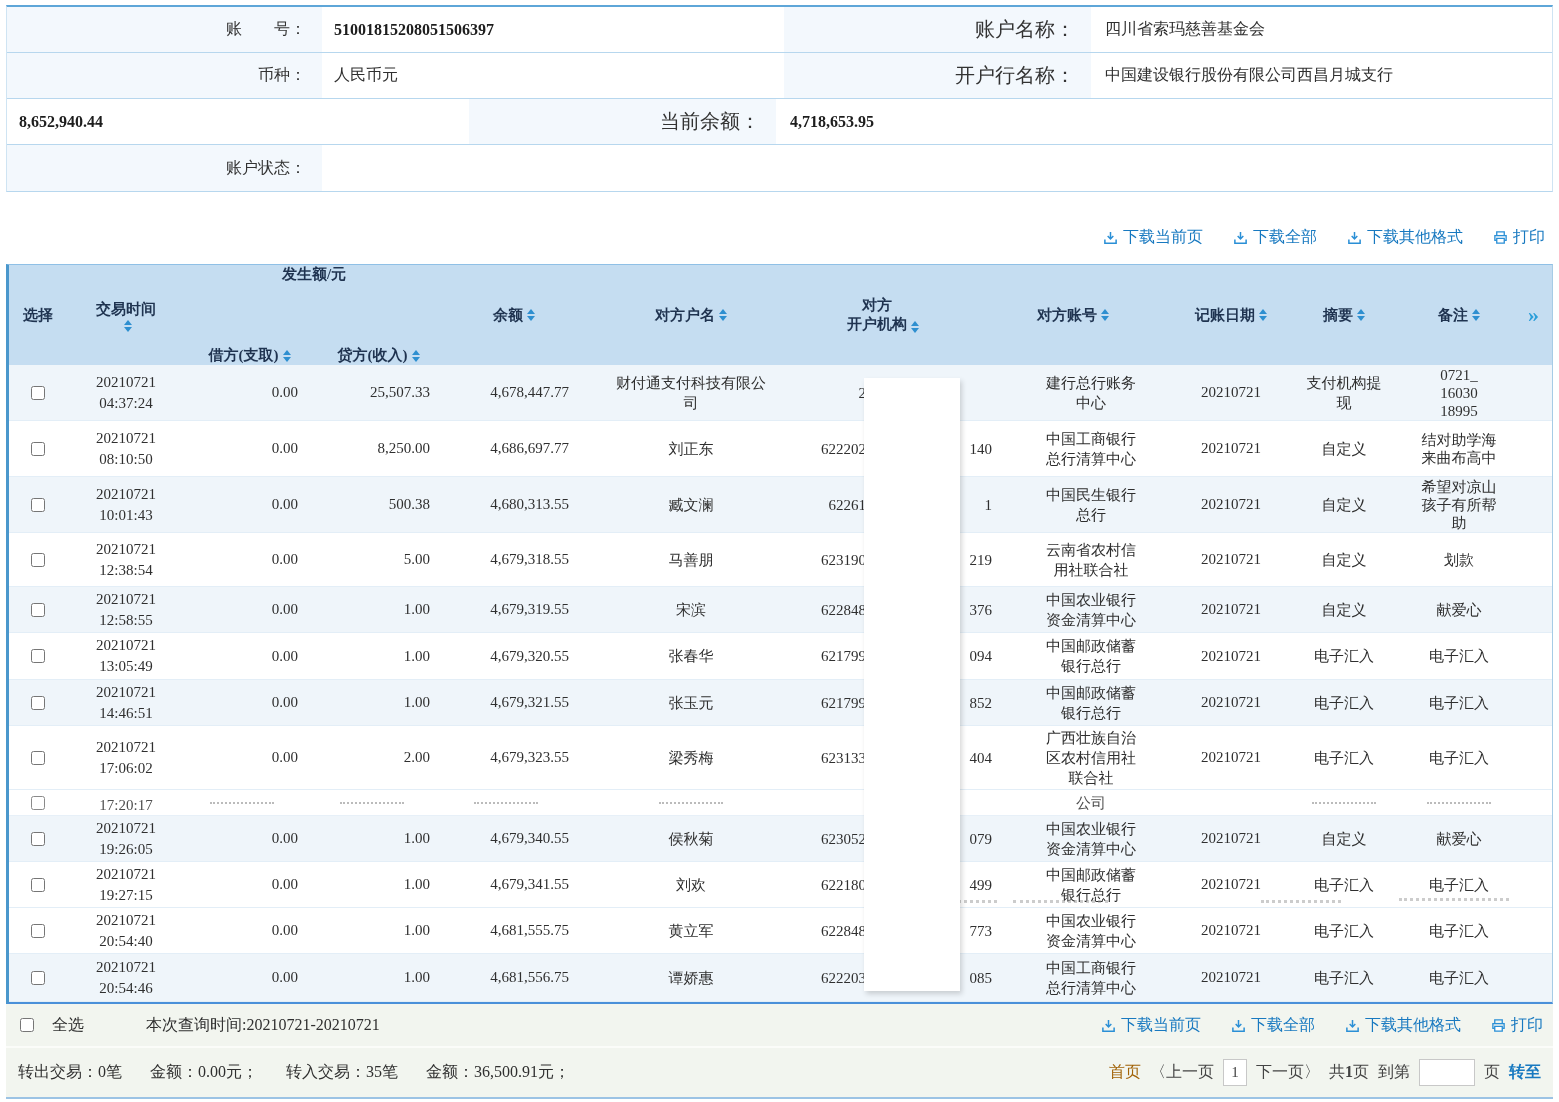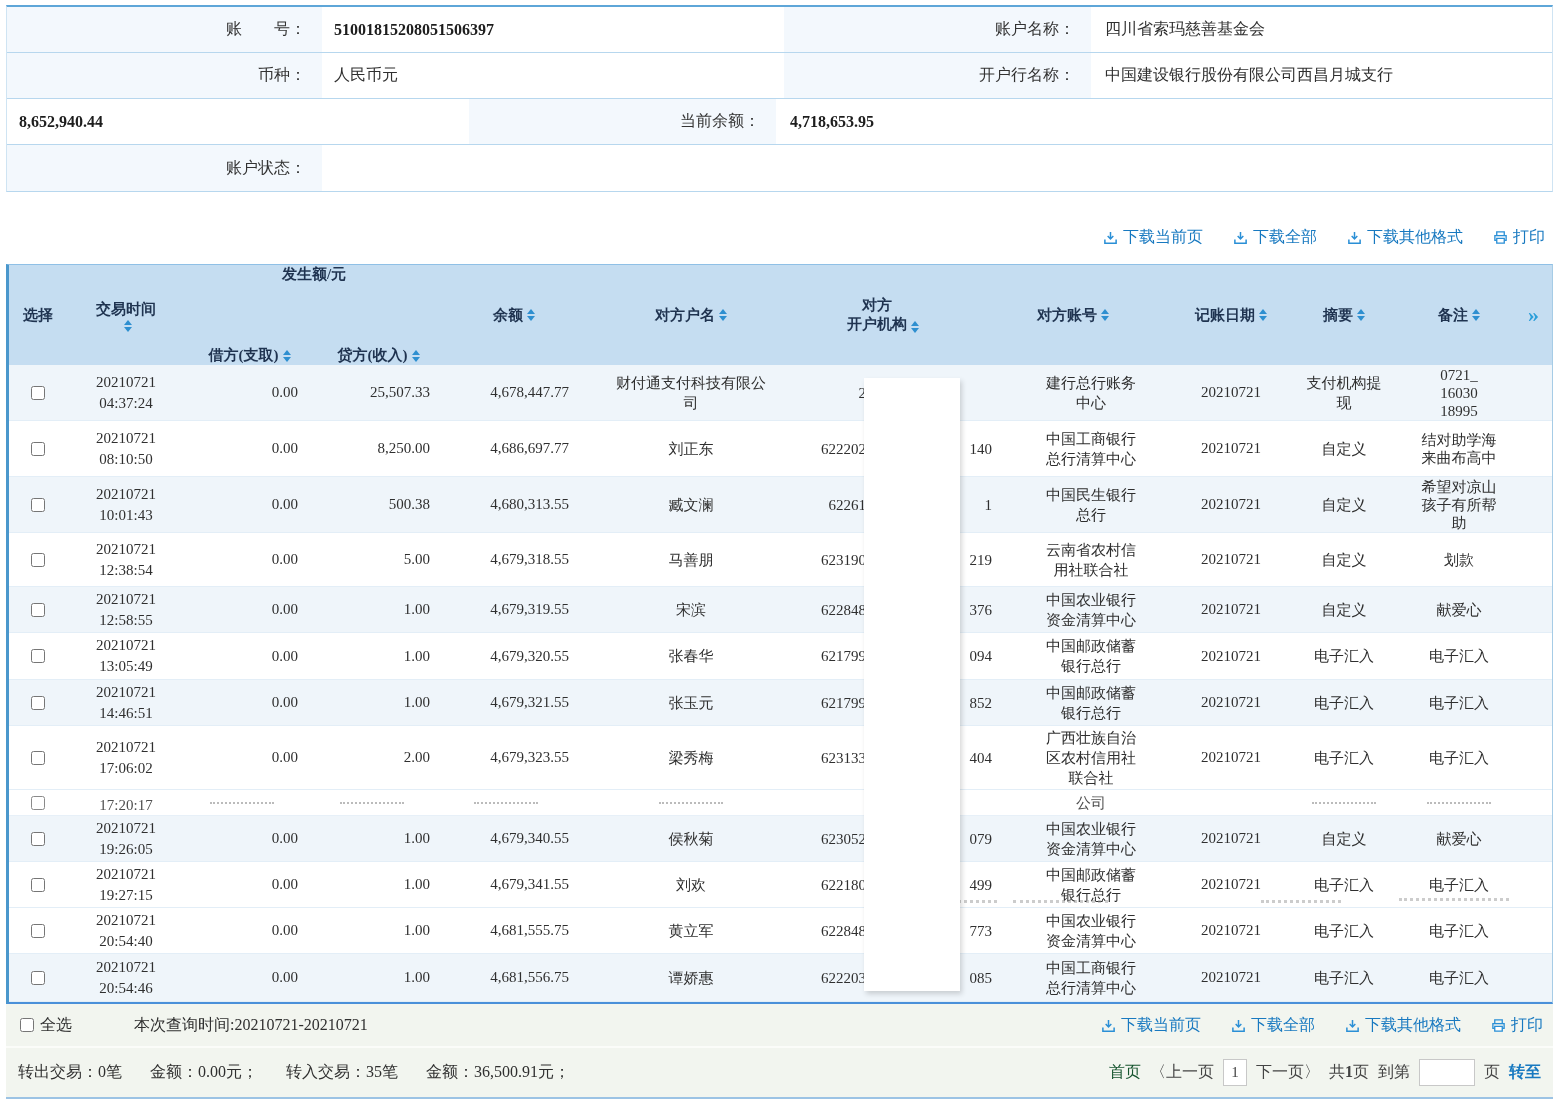--- a/index.html
+++ b/index.html
@@ -8,21 +8,21 @@
 
   
   .info-table { margin:5px 6px 0 6px; border-top:2px solid #5ea6d8;
     border-left:1px solid #cfe4f3; border-right:1px solid #cfe4f3; border-bottom:1px solid #b7d7ee; }
   .info-row { display:flex; height:46px; border-bottom:1px solid #b7d7ee; }
   .info-row:last-child { border-bottom:none; }
   .ilabel { width:315px; background:#f3f8fd; display:flex; align-items:center; justify-content:flex-end;
     padding-right:16px; font-size:16px; color:#333; }
   .ivalue { width:462px; display:flex; align-items:center; padding-left:12px; font-size:16px; }
   .ilabel2 { width:307px; background:#f3f8fd; display:flex; align-items:center; justify-content:flex-end;
-    padding-right:16px; font-size:16px; color:#333;text-align:right; }
+    padding-right:16px; font-size:20px; color:#333;text-align:right; }
   .ivalue2 { flex:1; display:flex; align-items:center; padding-left:14px; font-size:16px; }
   .bold { font-weight:bold; color:#1d1d1d; }
 
   
   .toolbar { margin:30px 14px 0 0; height:30px; display:flex; justify-content:flex-end; align-items:center; gap:30px; }
   .link { display:inline-flex; align-items:center; gap:5px; color:#1879c0; font-size:16px; cursor:pointer; }
   .link svg { display:block; }
 
   
   .table-wrap { position:relative; margin:12px 6px 0 6px; width:1547px;
@@ -79,30 +79,30 @@
   .partial .c-acct span::before { display:none; }
 
   .strip { position:absolute; height:0; border-top:3px dotted #9b9b9b; opacity:.5; z-index:2; }
 
   
   .redact { position:absolute; left:864px; top:378px; width:96px; height:613px; background:#fff;
     z-index:6; box-shadow:2px 3px 5px rgba(0,0,0,.16); }
 
   
   .footer1 { margin:0 6px; height:42px; background:#f2f5ef; display:flex; align-items:center; }
-  .footer1 .selall { display:flex; align-items:center; gap:6px; margin-left:14px; font-size:16px; }
+  .footer1 .selall { display:flex; align-items:center; gap:18px; margin-left:14px; font-size:16px; }
   .footer1 .qtime { margin-left:62px; font-size:16px; }
   .footer1 .links { margin-left:auto; display:flex; gap:30px; padding-right:10px; }
 
   .footer2 { margin:0 6px; height:53px; background:#f2f5ef; border-top:2px solid #fbfcf9;
     border-bottom:2px solid #9cc3e4; display:flex; align-items:center; font-size:16px; }
   .stats { display:flex; gap:6px; margin-left:12px; }
   .stats .seg { margin-right:22px; }
   .pager { margin-left:auto; display:flex; align-items:center; gap:9px; padding-right:12px; color:#444; }
-  .pager .blue { color:#14532d; cursor:pointer; }
+  .pager .blue { color:#a16207; cursor:pointer; }
   .pager .go { color:#1879c0; font-weight:bold; cursor:pointer; }
   .pagebox { width:24px; height:27px; border:1px solid #c8c8c8; background:#fff; text-align:center;
     line-height:25px; font-size:15px; }
   .goto-input { width:56px; height:27px; border:1px solid #c8c8c8; background:#fff; }
   input[type=checkbox]{ width:14px; height:14px; }
 </style>
 </head>
 <body>
 
 <div class="info-table">

